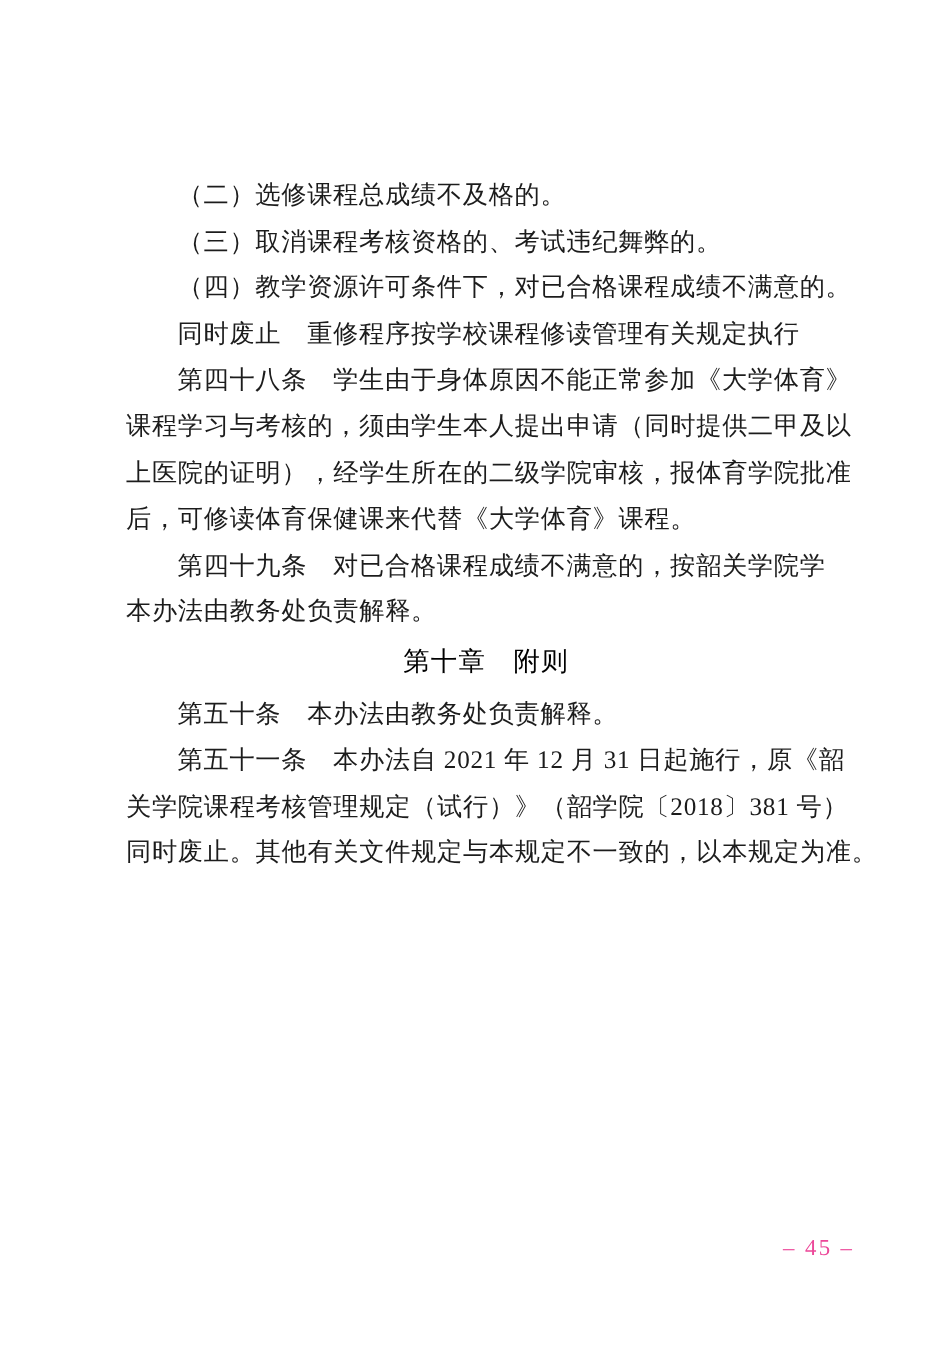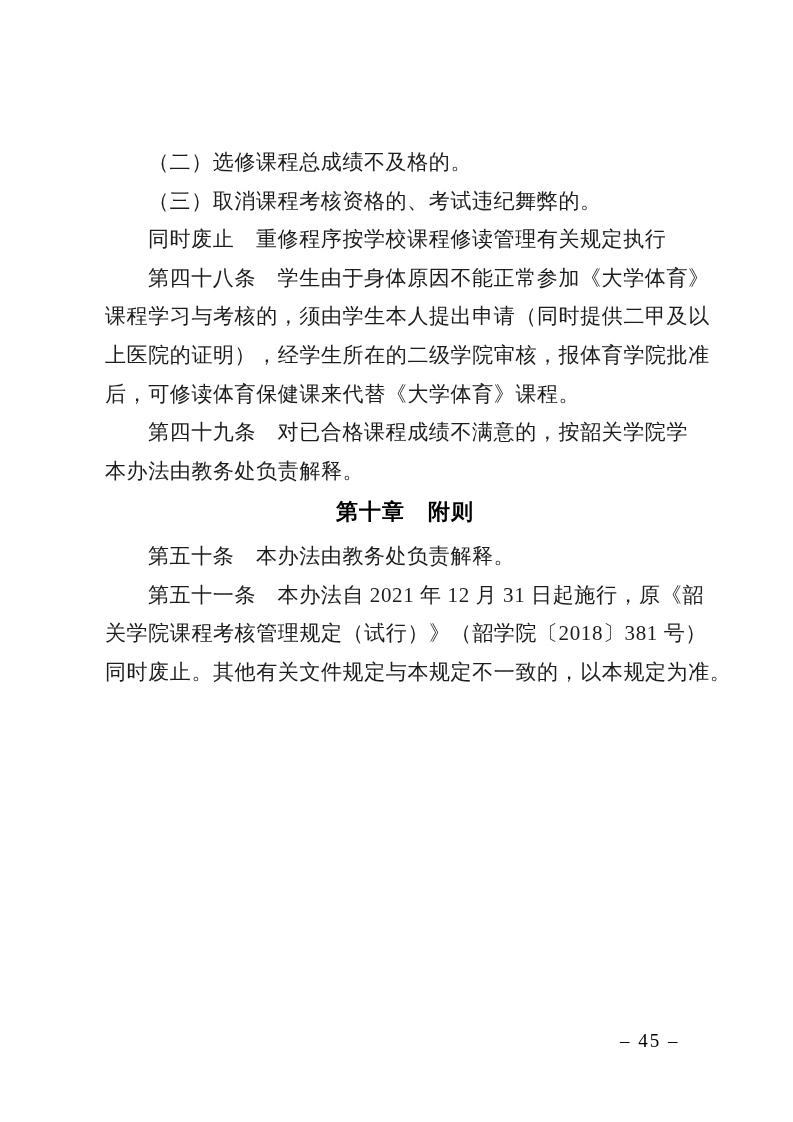--- a/index.html
+++ b/index.html
@@ -28,49 +28,50 @@
     letter-spacing: 0.6px;
     color: #1c1c1c;
     white-space: nowrap;
     font-family: "Liberation Serif", "DejaVu Serif", serif;
   }
   .indent {
     padding-left: 43px;
   }
   .chapter-heading {
     font-family: "Liberation Sans", "DejaVu Sans", sans-serif;
-    font-weight: bold;
+    font-weight: normal;
     font-size: 22px;
     line-height: 38.6px;
     letter-spacing: 1px;
     color: #000000;
     text-align: center;
     margin: 3px 0 5px 0;
     white-space: nowrap;
   }
   .page-number {
     position: absolute;
     left: 620px;
     top: 1030px;
     width: 92px;
-    text-align: left;
+    text-align: right;
     font-size: 19px;
     letter-spacing: 2px;
-    color: #000000;
+    color: #ec4899;
     font-family: "Liberation Serif", "DejaVu Serif", serif;
     white-space: nowrap;
   }
 </style>
 </head>
 <body>
 
 <div class="page">
   <div class="body-text">
     <div class="line indent">（二）选修课程总成绩不及格的。</div>
     <div class="line indent">（三）取消课程考核资格的、考试违纪舞弊的。</div>
+    <div class="line indent">（四）教学资源许可条件下，对已合格课程成绩不满意的。</div>
     <div class="line indent">同时废止　重修程序按学校课程修读管理有关规定执行</div>
     <div class="line indent">第四十八条　学生由于身体原因不能正常参加《大学体育》</div>
     <div class="line">课程学习与考核的，须由学生本人提出申请（同时提供二甲及以</div>
     <div class="line">上医院的证明），经学生所在的二级学院审核，报体育学院批准</div>
     <div class="line">后，可修读体育保健课来代替《大学体育》课程。</div>
     <div class="line indent">第四十九条　对已合格课程成绩不满意的，按韶关学院学</div>
     <div class="line">本办法由教务处负责解释。</div>
 
     <div class="chapter-heading">第十章　附则</div>
 

